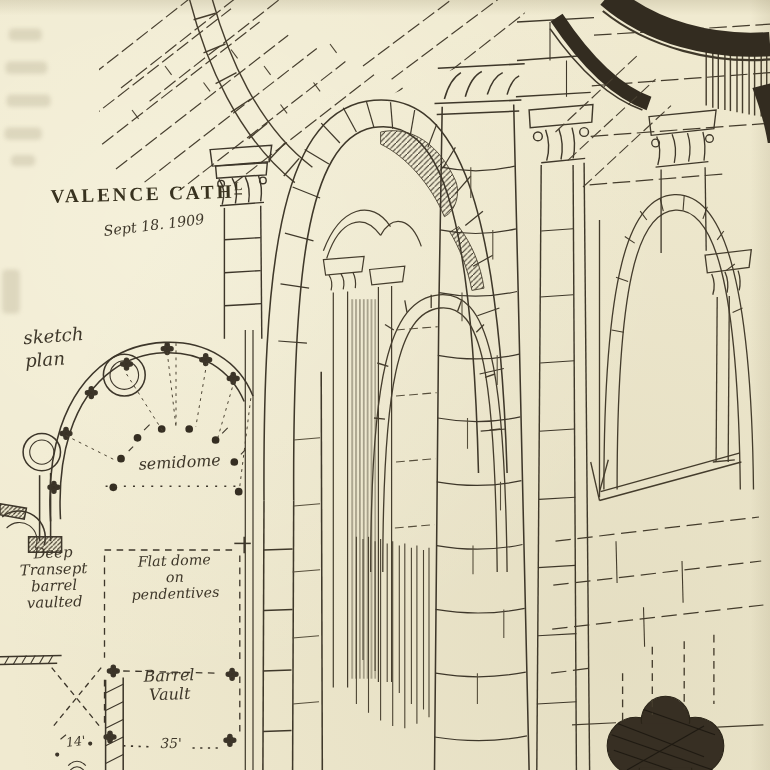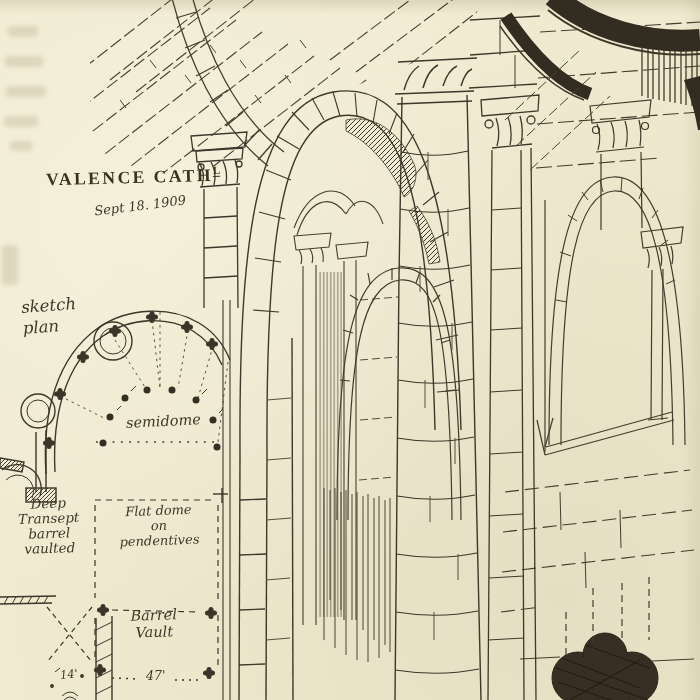--- a/index.html
+++ b/index.html
@@ -508,17 +508,17 @@
     <div>Flat dome</div>
     <div>on</div>
     <div>pendentives</div>
   </div>
 
   <div class="label hand centered" style="left:108px; top:607px; width:92px; font-size:14.5px; line-height:1.15; transform:rotate(-2deg);">
     <div>Barrel</div>
     <div>Vault</div>
   </div>
 
-  <div class="label hand" style="left:146px; top:668px; font-size:12.5px;">47'</div>
+  <div class="label hand" style="left:146px; top:668px; font-size:12.5px;">35'</div>
 
   <div class="label hand" style="left:60px; top:667px; font-size:11.5px; transform:rotate(-6deg);">14'</div>
 
 </div>
 
 </body></html>

